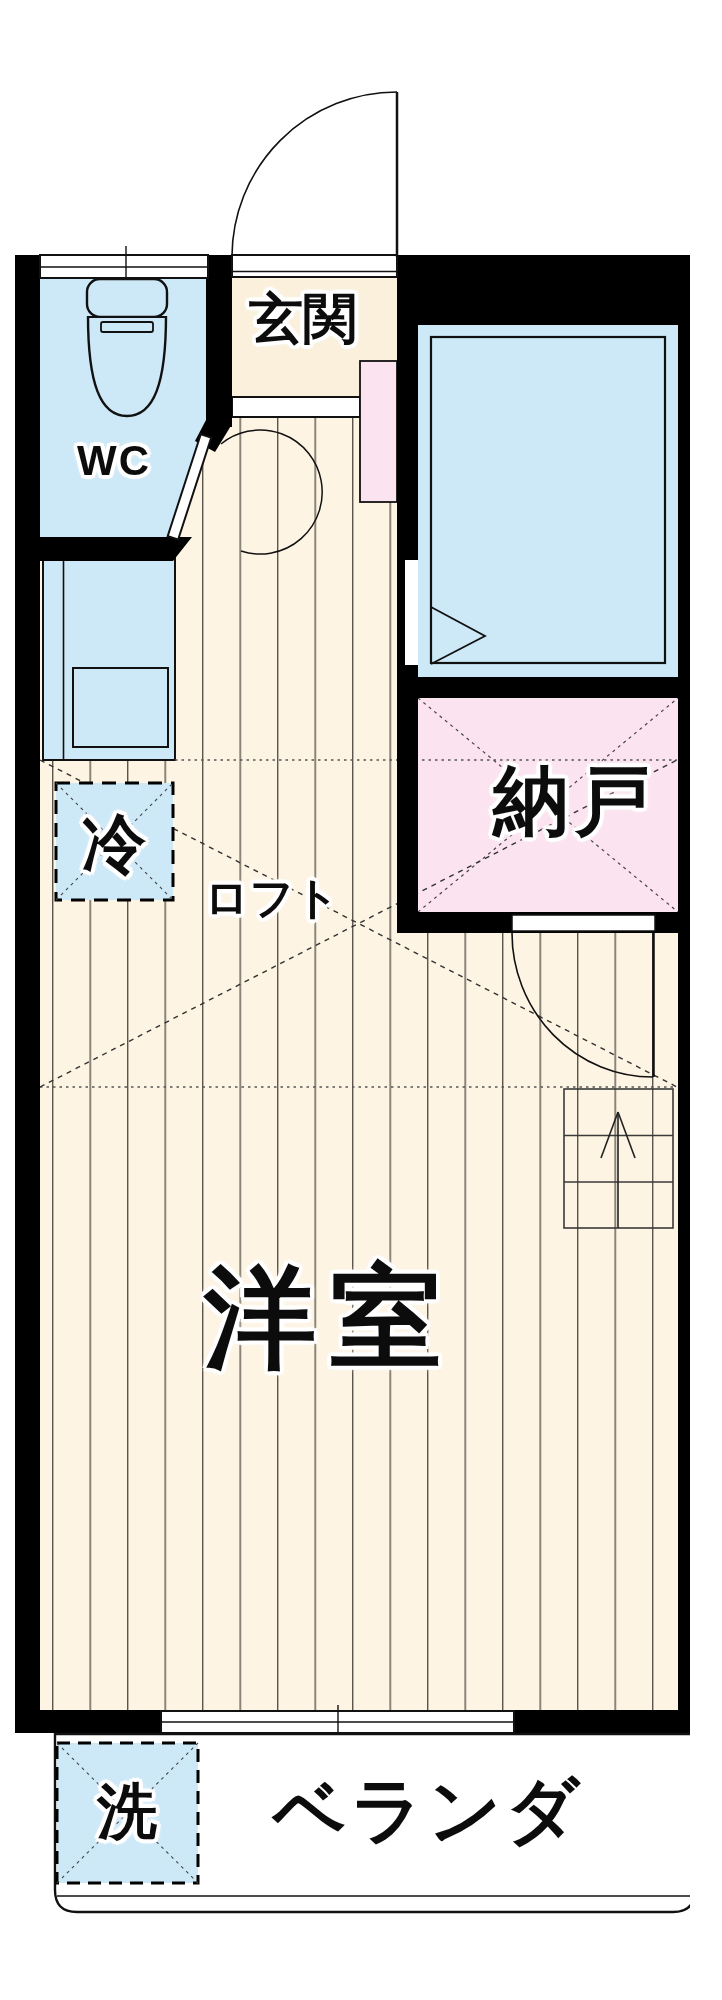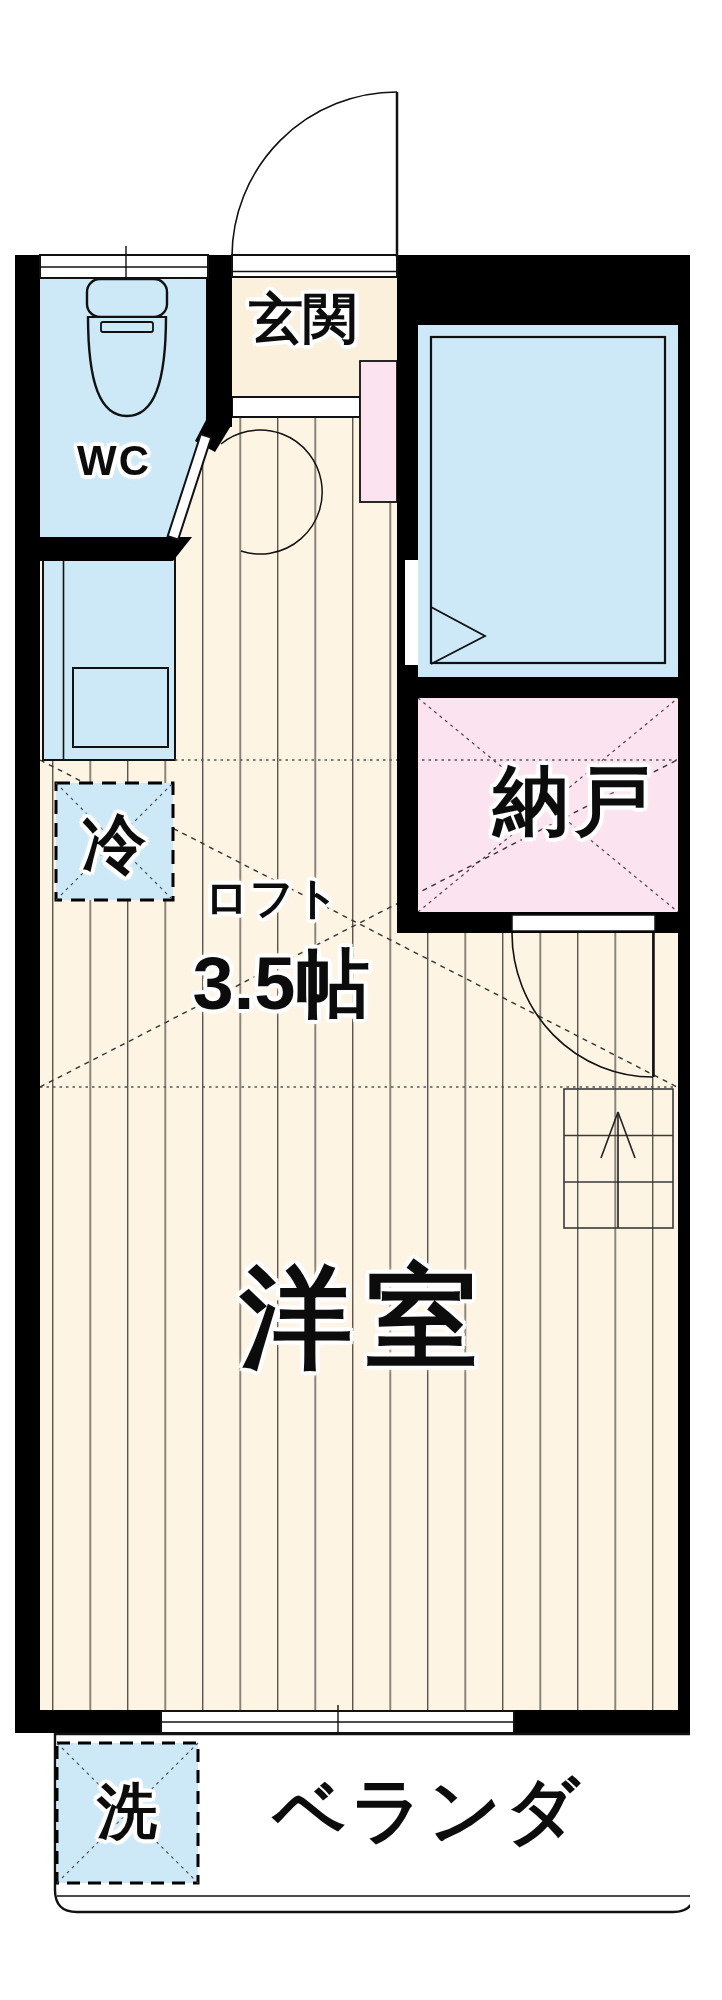--- a/index.html
+++ b/index.html
@@ -143,18 +143,17 @@
         <line x1="57" y1="1743" x2="198" y2="1883"></line>
         <line x1="57" y1="1883" x2="198" y2="1743"></line>
       </g>
     </g>
   </svg>
 
   <div class="lbl" style="left:303px;top:318px;font-size:54px;">玄関</div>
   <div class="lbl" style="left:114px;top:461px;font-size:42px;letter-spacing:2px;">WC</div>
   <div class="lbl" style="left:548px;top:801px;font-size:76px;letter-spacing:6px;margin-left:27px;">納戸</div>
   <div class="lbl" style="left:272px;top:854px;font-size:44px;margin-top:44px;">ロフト</div>
-  <div class="lbl" style="left:281px;top:984px;font-size:74px;">3.5帖</div>
   <div class="lbl" style="left:114px;top:844px;font-size:64px;">冷</div>
-  <div class="lbl" style="left:330px;top:1318px;font-size:112px;letter-spacing:14px;margin-left:36px;">洋室</div>
+  <div class="lbl" style="left:330px;top:1318px;font-size:112px;letter-spacing:14px;">洋室</div>
   <div class="lbl" style="left:127px;top:1812px;font-size:60px;">洗</div>
   <div class="lbl" style="left:428px;top:1810px;font-size:72px;letter-spacing:4px;text-align:right;">ベランダ</div>
 </div>
 
 </body></html>

